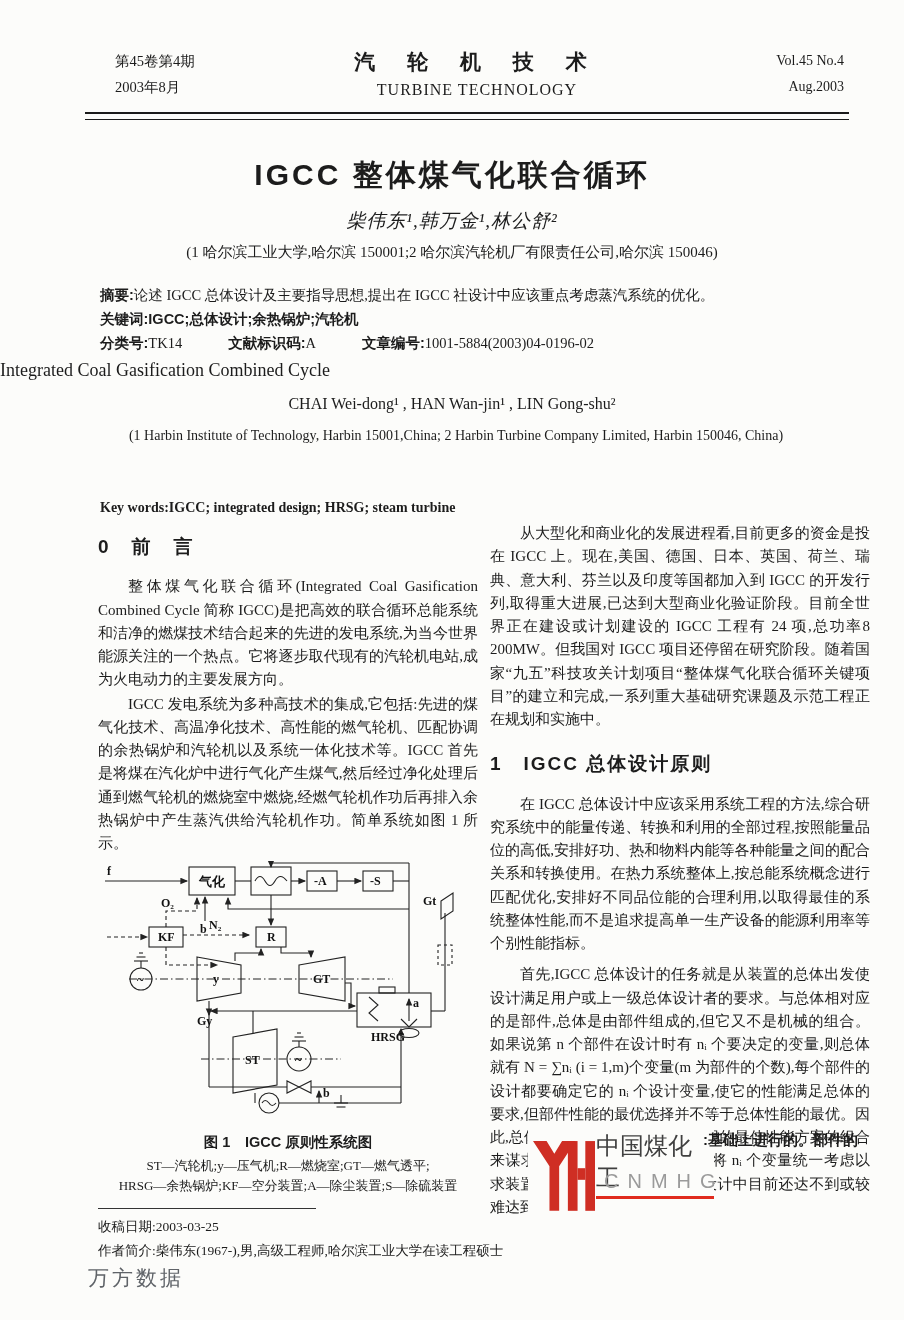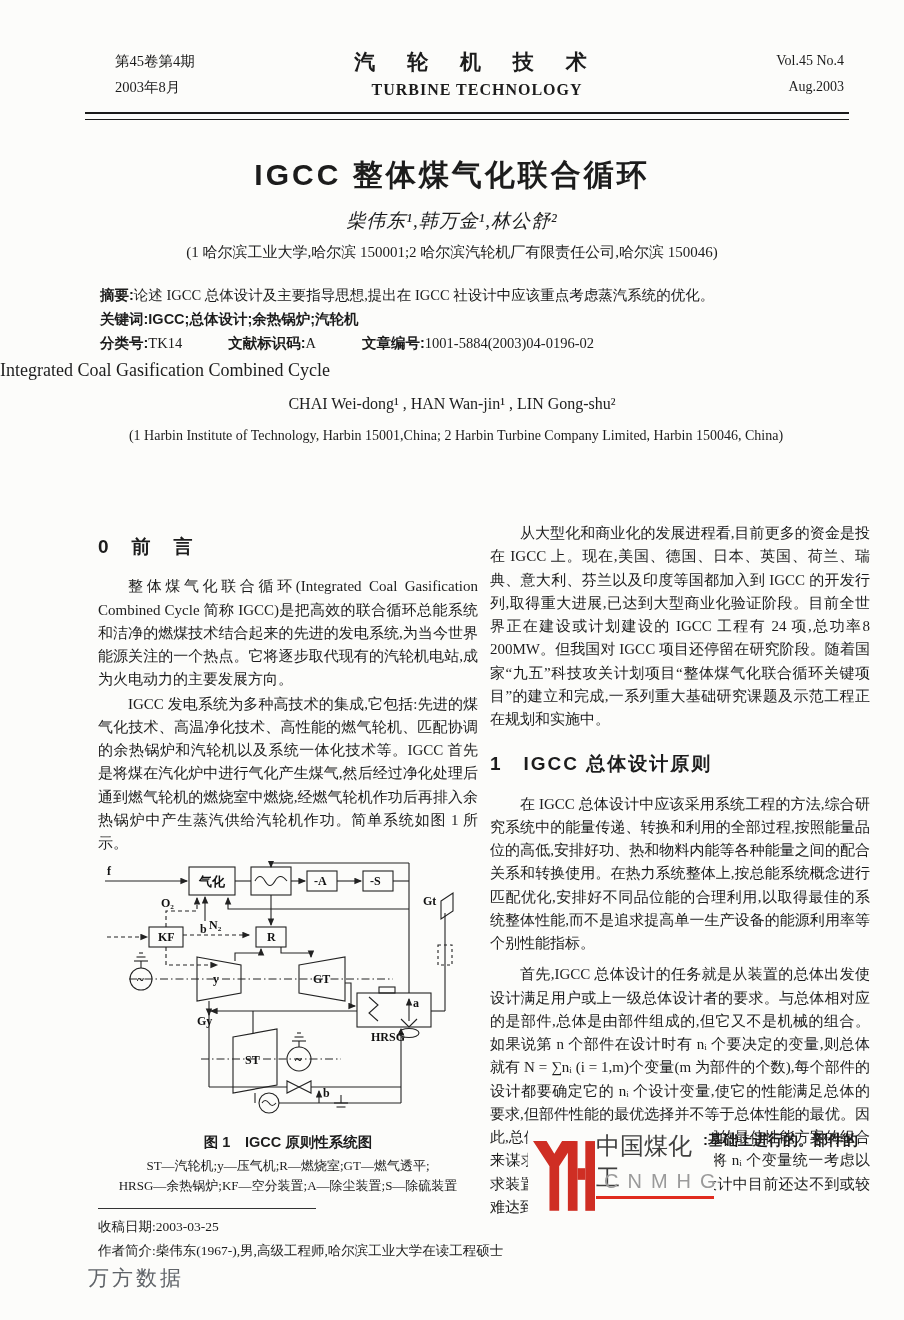--- a/index.html
+++ b/index.html
@@ -6,21 +6,21 @@
   .page{
     position:relative;width:904px;height:1320px;margin:0 auto;
     background:#fcfcfa;color:#1c1c1c;overflow:hidden;
     font-family:"Liberation Serif", serif;
   }
   
   .journal-head{position:absolute;top:48px;left:110px;right:60px;height:58px;}
   .jh-left{position:absolute;left:5px;top:0;font-size:14.5px;line-height:26px;}
   .jh-center{position:absolute;left:0;right:0;top:0;text-align:center;}
   .jh-center .cn{font-size:21px;font-weight:700;letter-spacing:13px;font-family:"Liberation Sans",sans-serif;}
-  .jh-center .en{font-size:16px;margin-top:5px;letter-spacing:1px;font-weight:bold;}
+  .jh-center .en{font-size:16px;margin-top:5px;letter-spacing:1px;}
   .jh-right{position:absolute;right:0;top:0;font-size:14px;line-height:26px;text-align:right;}
   .head-rule{position:absolute;top:112px;left:85px;right:55px;height:5px;
     border-top:2px solid #1a1a1a;border-bottom:1.5px solid #1a1a1a;}
   
   .art-title{position:absolute;top:155px;left:0;right:0;text-align:center;
     font-family:Liberation Sans, sans-serif;font-weight:700;font-size:30px;letter-spacing:3px;}
   .art-authors{position:absolute;top:208px;left:0;right:0;text-align:center;font-size:19px;letter-spacing:1px;font-style:italic;}
   .art-affil{position:absolute;top:243px;left:0;right:0;text-align:center;font-size:15px;}
   
   .meta-cn{position:absolute;top:283px;left:100px;width:730px;font-size:14.5px;line-height:24px;}
@@ -92,20 +92,21 @@
     <div class="meta-row">
       <span><b>分类号:</b><span>TK14</span></span>
       <span><b>文献标识码:</b><span>A</span></span>
       <span><b>文章编号:</b><span>1001-5884(2003)04-0196-02</span></span>
     </div>
   </div>
 
   <div class="en-title">Integrated Coal Gasification Combined Cycle</div>
   <div class="en-authors">CHAI Wei-dong¹ , HAN Wan-jin¹ , LIN Gong-shu²</div>
   <div class="en-affil">(1 Harbin Institute of Technology, Harbin 15001,China; 2 Harbin Turbine Company Limited, Harbin 150046, China)</div>
+  <div class="en-kw"><span>Key words:</span><span>IGCC; integrated design; HRSG; steam turbine</span></div>
 
   <div class="col col-left">
     <h3 class="sec">0　前　言</h3>
     <p>整体煤气化联合循环(Integrated Coal Gasification Combined Cycle 简称 IGCC)是把高效的联合循环总能系统和洁净的燃煤技术结合起来的先进的发电系统,为当今世界能源关注的一个热点。它将逐步取代现有的汽轮机电站,成为火电动力的主要发展方向。</p>
     <p>IGCC 发电系统为多种高技术的集成,它包括:先进的煤气化技术、高温净化技术、高性能的燃气轮机、匹配协调的余热锅炉和汽轮机以及系统一体化技术等。IGCC 首先是将煤在汽化炉中进行气化产生煤气,然后经过净化处理后通到燃气轮机的燃烧室中燃烧,经燃气轮机作功后再排入余热锅炉中产生蒸汽供给汽轮机作功。简单系统如图 1 所示。</p>
 
     <div class="fig">
       <svg width="375" height="258" viewBox="0 0 375 258">
         <defs>
           <marker id="arr" markerWidth="8" markerHeight="8" refX="6" refY="3" orient="auto">

